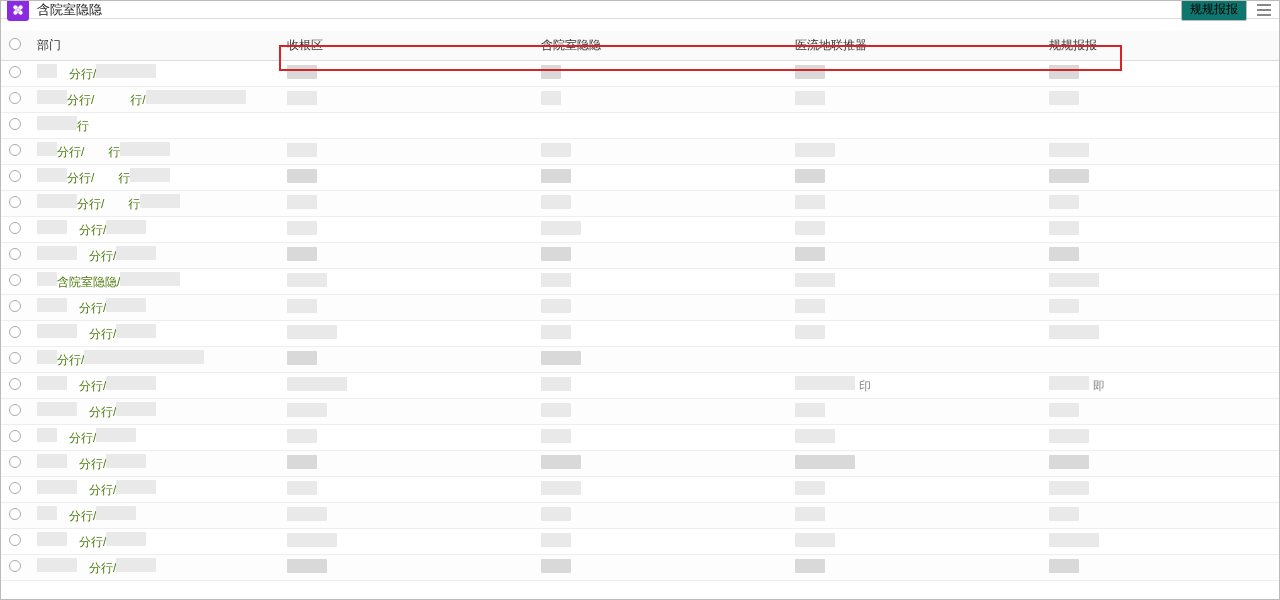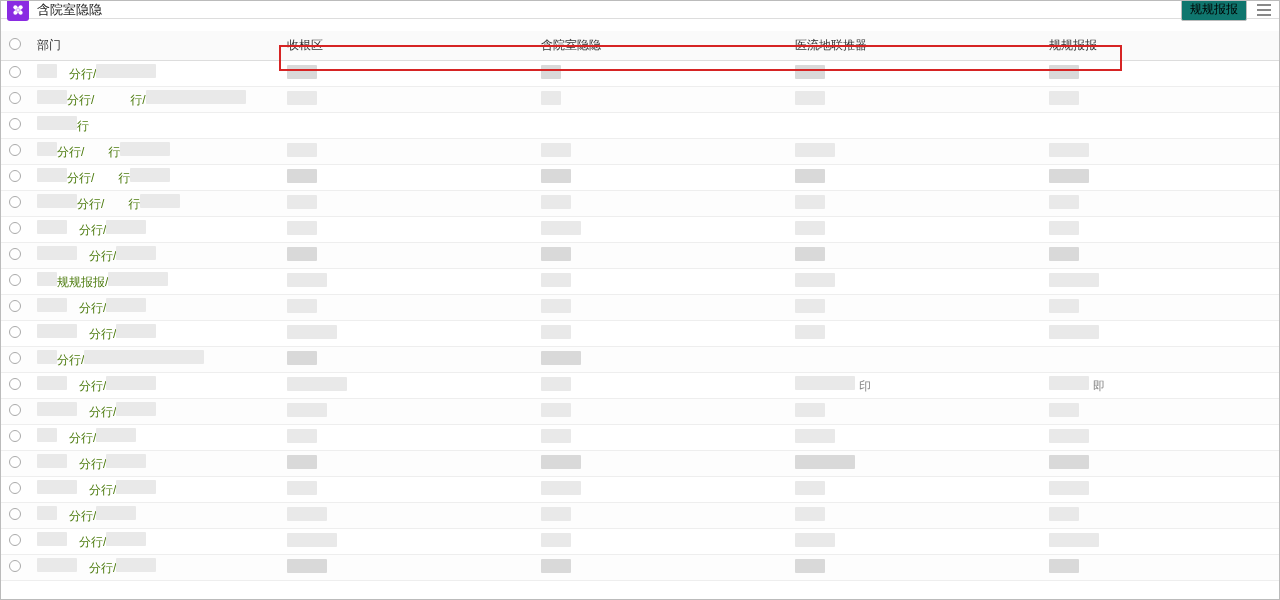--- a/index.html
+++ b/index.html
@@ -141,21 +141,21 @@
           <tr>
             <td class="chkcell"><input type="checkbox" style=""></td>
             <td class="deptcell"><span class="redact" style="width: 40px;"></span><span>　分行/</span><span class="redact" style="width: 40px;"></span></td>
             <td><span class="redact dark" style="width: 30px;"></span></td>
             <td><span class="redact dark" style="width: 30px;"></span></td>
             <td><span class="redact dark" style="width: 30px;"></span></td>
             <td><span class="redact dark" style="width: 30px;"></span></td>
           </tr>
           <tr>
             <td class="chkcell"><input type="checkbox" style=""></td>
-            <td class="deptcell"><span class="redact" style="width: 20px;"></span><span>规规报报/</span><span class="redact" style="width: 60px;"></span></td>
+            <td class="deptcell"><span class="redact" style="width: 20px;"></span><span>含院室隐隐/</span><span class="redact" style="width: 60px;"></span></td>
             <td><span class="redact" style="width: 40px;"></span></td>
             <td><span class="redact" style="width: 30px;"></span></td>
             <td><span class="redact" style="width: 40px;"></span></td>
             <td><span class="redact" style="width: 50px;"></span></td>
           </tr>
           <tr>
             <td class="chkcell"><input type="checkbox" style=""></td>
             <td class="deptcell"><span class="redact" style="width: 30px;"></span><span>　分行/</span><span class="redact" style="width: 40px;"></span></td>
             <td><span class="redact" style="width: 30px;"></span></td>
             <td><span class="redact" style="width: 30px;"></span></td>

